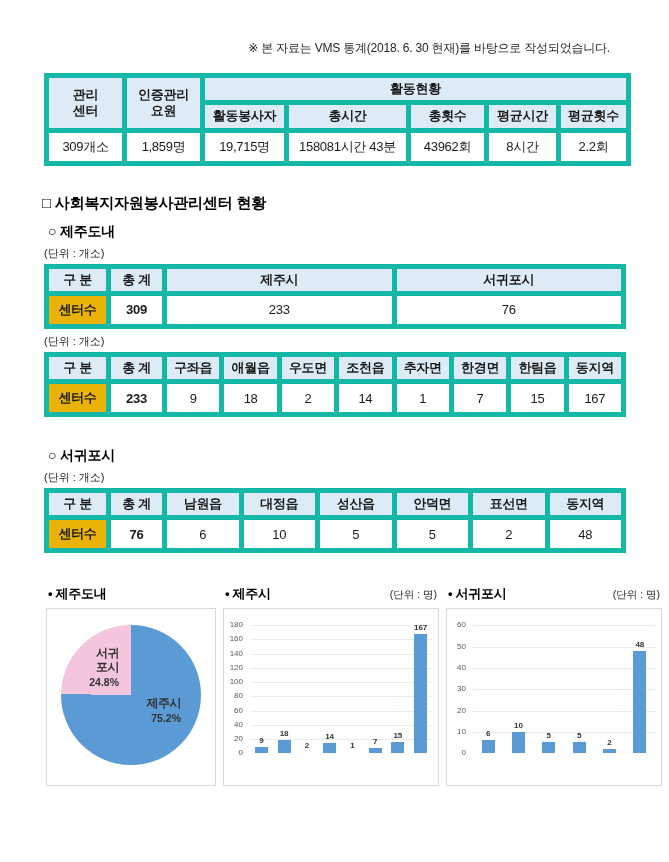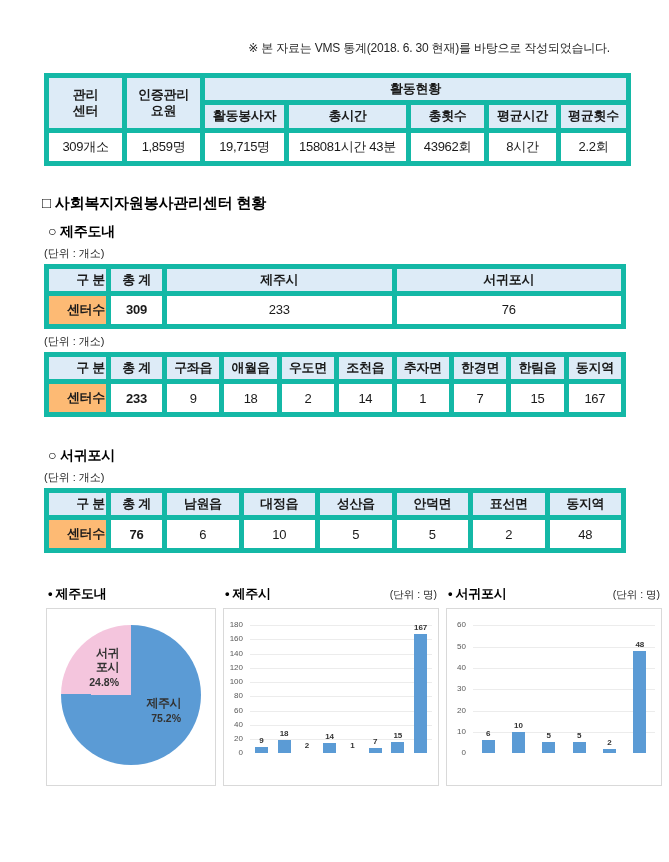--- a/index.html
+++ b/index.html
@@ -37,22 +37,22 @@
     border:5px solid #14b8a6;text-align:center;vertical-align:middle;
     padding:3px 1px;letter-spacing:-0.3px;
   }
   table.blue-table th{
     background:#DDEBF7;font-weight:bold;line-height:1.25;
   }
   table.blue-table thead tr:last-child th{border-bottom-width:2px;}
   table.blue-table td{padding:5px 1px;}
   .pre-line{white-space:pre-line;}
   table.region-table{margin-top:3px;}
-  table.region-table td.cell-rowlabel{background:#fdba74;font-weight:bold;}
-  table.region-table .dbl{border-right:3px double #2E75B5;text-align:right;}
+  table.region-table td.cell-rowlabel{background:#eab308;font-weight:bold;}
+  table.region-table .dbl{border-right:3px double #2E75B5;}
   table.region-table td.cell-total{font-weight:bold;}
   
   .charts-row{
     margin:32px 0 0 46px;display:flex;gap:7px;align-items:flex-start;
   }
   .chart-col{display:flex;flex-direction:column;}
   .chart-title-row{
     height:18px;display:flex;justify-content:space-between;align-items:baseline;
     padding:0 2px;margin-bottom:5px;
   }

